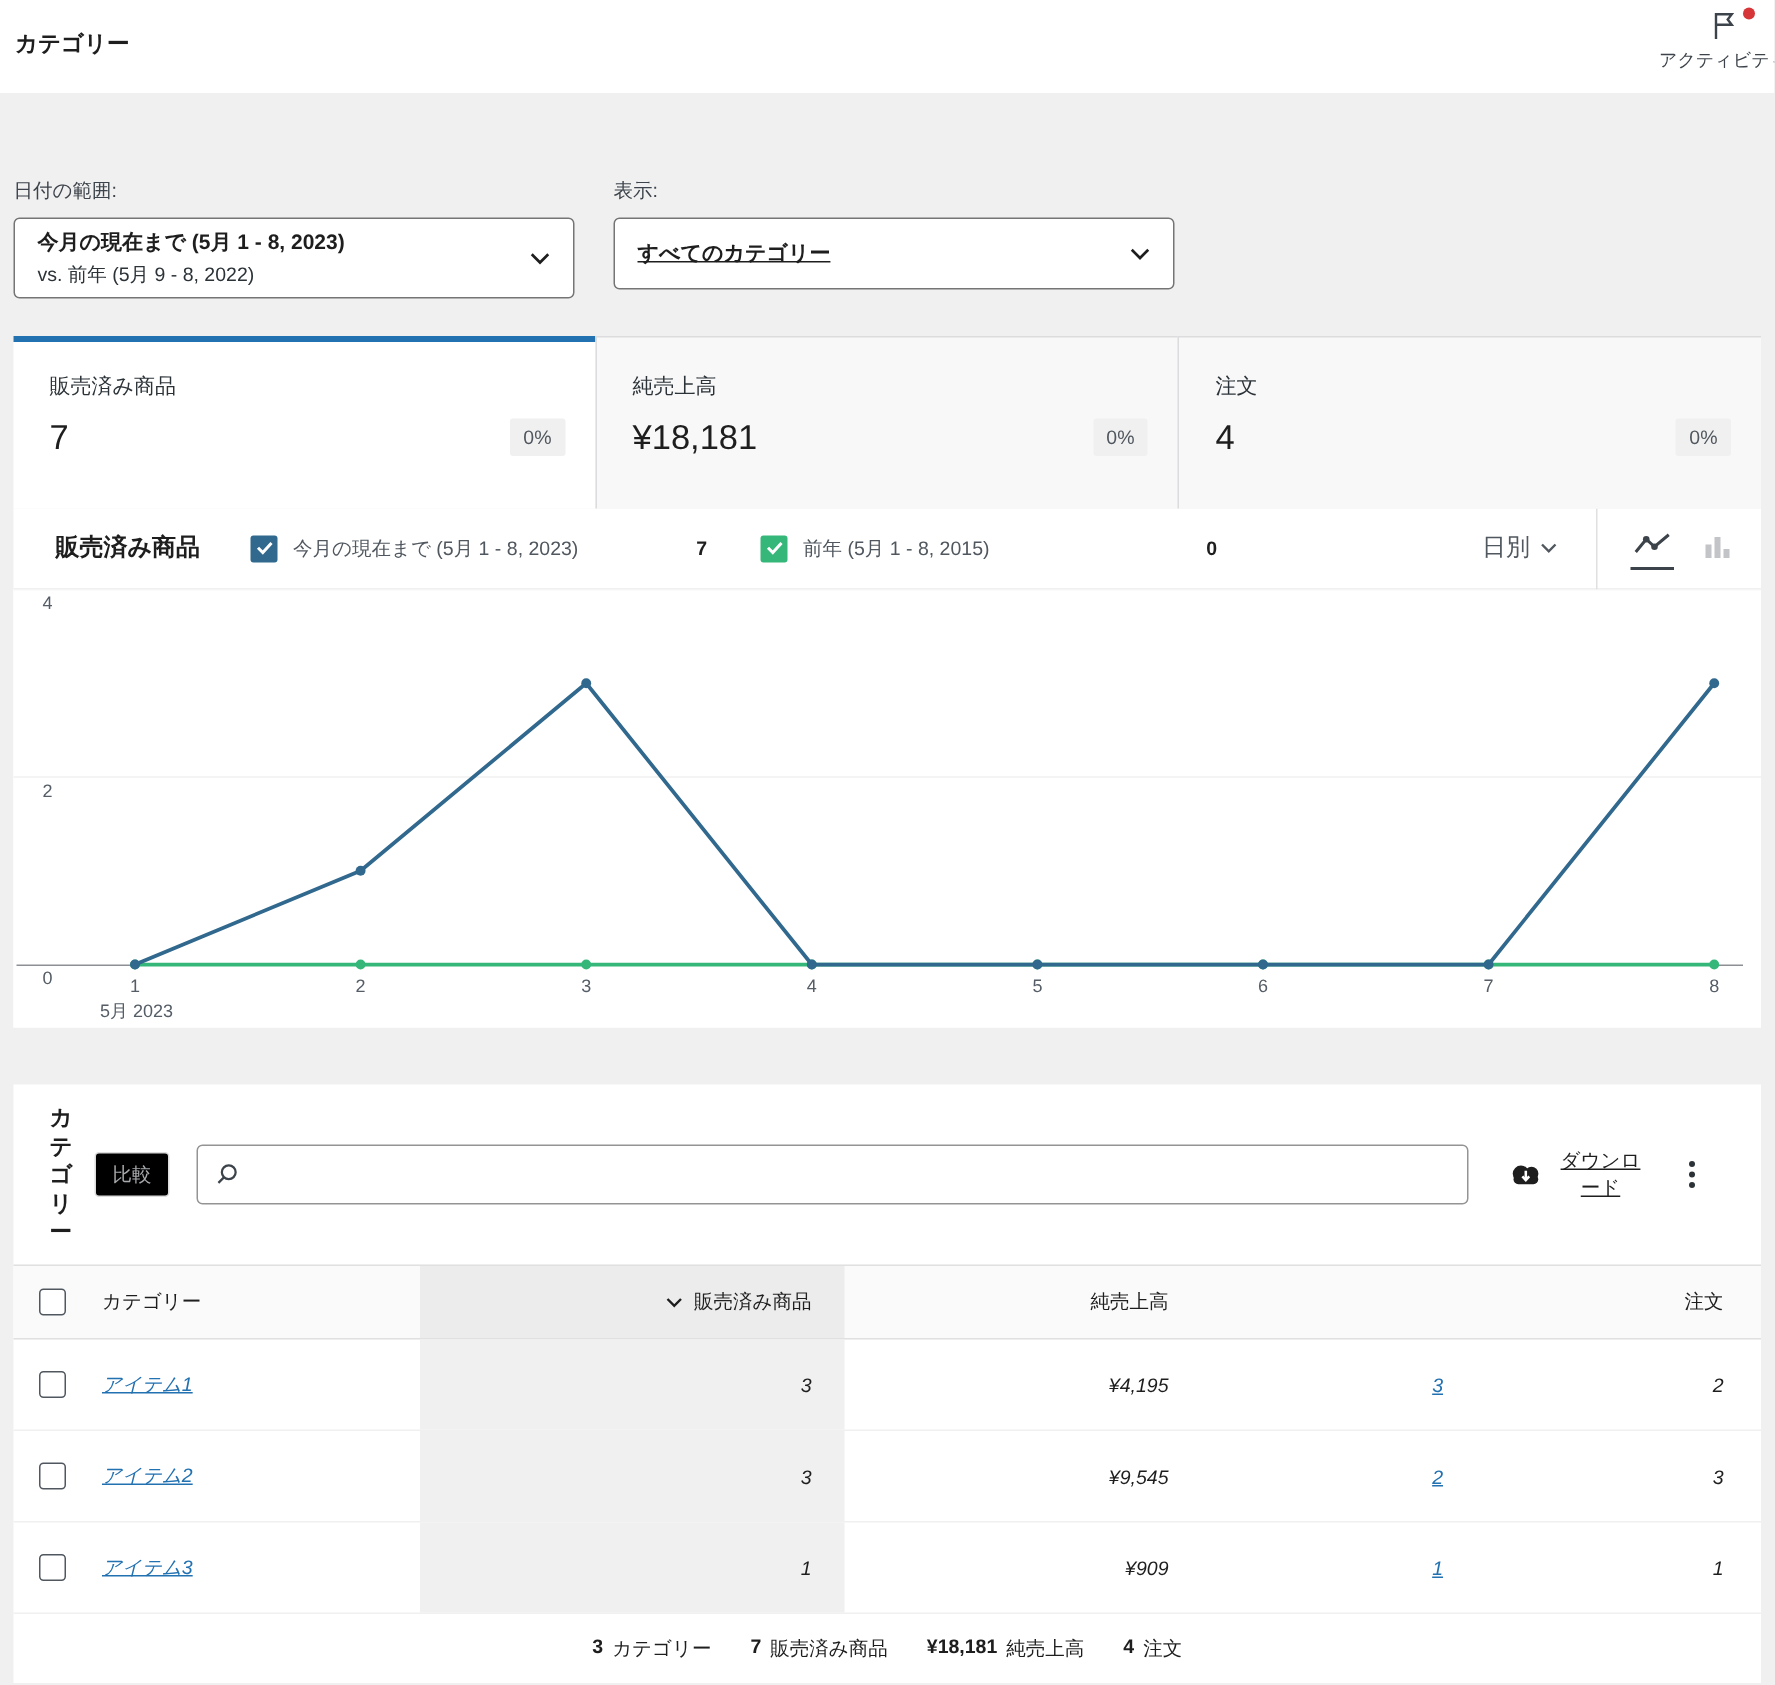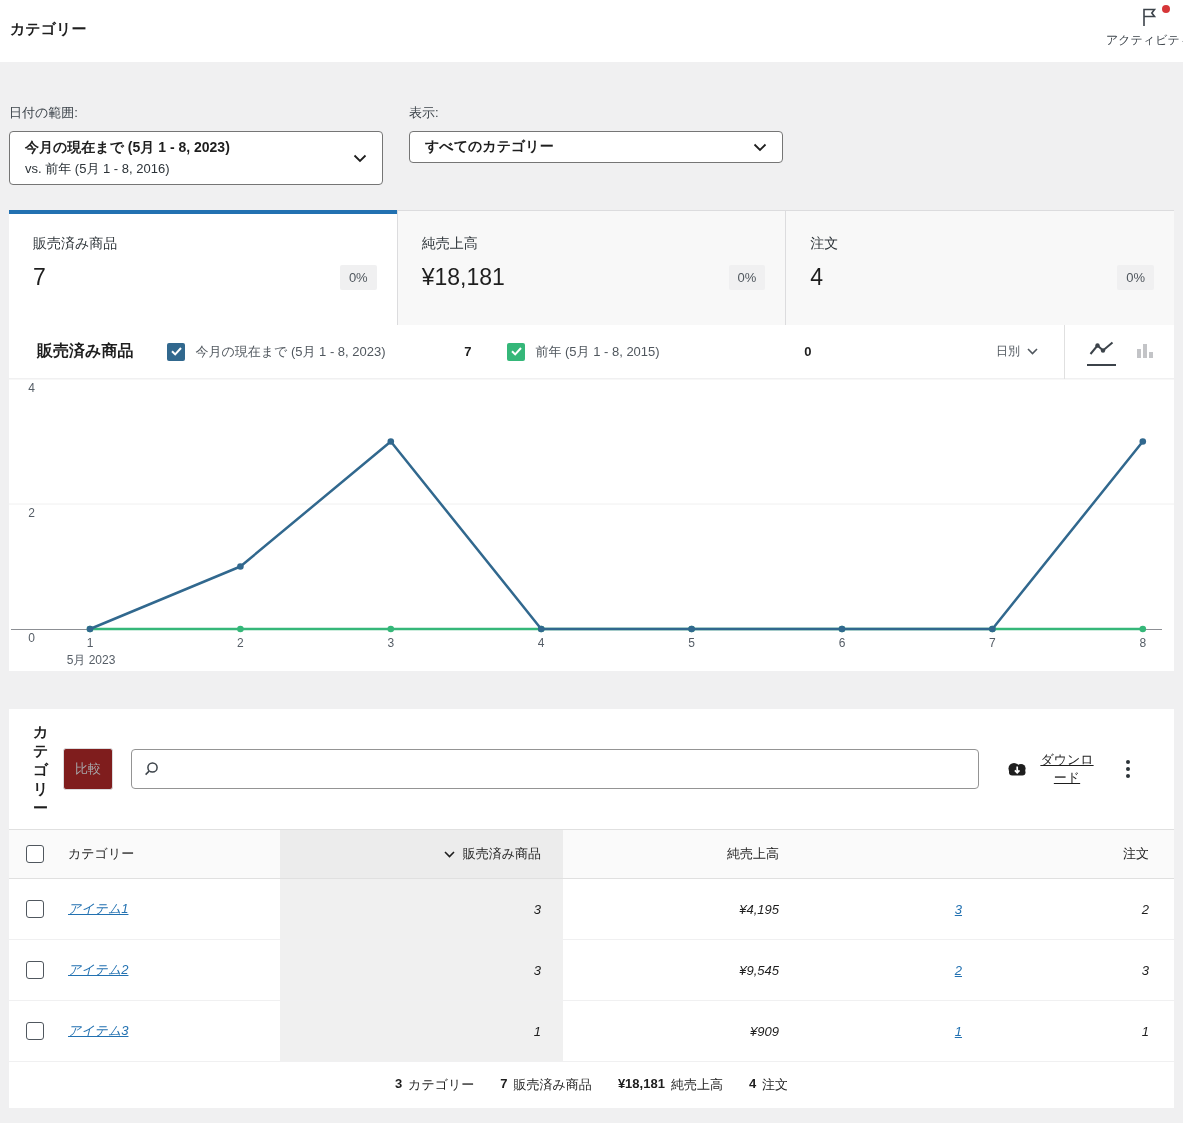--- a/index.html
+++ b/index.html
@@ -10,28 +10,28 @@
     color:#1e1e1e; font-size:13px;
   }
   
   .topbar { position:relative; height:62px; background:#fff; }
   .topbar h1 { font-size:15px; font-weight:700; padding:20px 0 0 10px; }
   .activity { position:absolute; top:6px; right:-16px; width:100px; text-align:center; cursor:pointer; }
   .flag-wrap { position:relative; display:inline-block; }
   .flag-wrap .dot { position:absolute; top:-1px; right:-10px; width:8px; height:8px; border-radius:50%; background:#d63638; }
   .activity-label { display:block; font-size:12px; color:#3c434a; margin-top:1px; white-space:nowrap; }
   
-  .content { margin:0 9px; }
+  .content { margin:14px 9px; }
   
   .filters { display:flex; gap:26px; height:148px; padding-top:42px; }
   .filter-label { font-size:13px; color:#3c434a; margin-bottom:9px; }
   .select { background:#fff; border:1px solid #757575; border-radius:4px; display:flex;
             align-items:center; justify-content:space-between; padding:0 15px; cursor:pointer; }
   .date-select { width:374px; height:54px; }
-  .show-select { width:374px; height:32px; margin-top:6px; }
+  .show-select { width:374px; height:48px; margin-top:6px;text-decoration:underline; }
   .sel-primary { font-size:14px; font-weight:700; color:#1e1e1e; }
   .sel-secondary { font-size:13px; color:#2c3338; margin-top:3px; }
   
   .tabs { display:flex; height:115px; }
   .tab { flex:1; padding:24px 20px 0 24px; background:#f8f8f8; border-top:1px solid #dcdcde; position:relative; cursor:pointer; }
   .tab + .tab { border-left:1px solid #dcdcde; }
   .tab.selected { background:#fff; border-top:none; padding-top:25px; }
   .tab.selected::before { content:''; position:absolute; top:0; left:0; right:0; height:4px; background:#2271b1; }
   .tab-label { font-size:14px; color:#2c3338; }
   .tab-value-row { display:flex; justify-content:space-between; align-items:center; margin-top:11px; }
@@ -40,31 +40,31 @@
   
   .chart-card { background:#fff; }
   .chart-header { height:54px; display:flex; align-items:center; padding-left:28px; border-bottom:1px solid #f0f0f1; }
   .chart-title { font-size:16px; font-weight:700; }
   .legend { display:flex; align-items:center; width:304px; cursor:pointer; }
   .legend.first { margin-left:34px; }
   .legend + .legend { margin-left:36px; }
   .legend .cb { width:18px; height:18px; border-radius:2px; display:flex; align-items:center; justify-content:center; flex:none; }
   .legend .lbl { margin-left:10px; font-size:13px; color:#50575e; white-space:nowrap; }
   .legend .total { margin-left:auto; font-weight:700; font-size:13px; color:#1e1e1e; }
-  .interval { margin-left:auto; display:flex; align-items:center; gap:7px; font-size:12px; color:#50575e; margin-right:26px; cursor:pointer; }
+  .interval { margin-left:auto; display:flex; align-items:center; gap:7px; font-size:16px; color:#50575e; margin-right:26px; cursor:pointer; }
   .vdiv { width:1px; height:54px; background:#e0e0e0; }
   .chart-type { display:flex; align-items:center; gap:20px; padding:0 20px 0 22px; }
   .ct { cursor:pointer; }
   .ct-line { border-bottom:2px solid #3c434a; padding:3px 2px 5px 2px; }
   #chart-svg { display:block; background:#fff; }
   
   .table-card { background:#fff; margin-top:38px; }
   .card-header { height:120px; display:flex; align-items:center; padding:0 20px 0 24px; }
   .vtitle { width:17px; font-size:15px; font-weight:600; line-height:19px; word-break:break-all; }
-  .compare-btn { margin-left:13px; height:42px; padding:0 11px; background:#7f1d1d; border:1px solid #dcdcde;
+  .compare-btn { margin-left:13px; height:30px; padding:0 11px; background:#000000; border:1px solid #dcdcde;
                  border-radius:3px; color:#a7aaad; font-size:13px; cursor:default; }
   .search-box { margin-left:18px; width:848px; height:40px; border:1px solid #949494; border-radius:4px;
                 background:#fff; display:flex; align-items:center; padding:0 10px; }
   .search-box input { border:none; outline:none; flex:1; font-size:13px; margin-left:6px; background:transparent;
                       font-family:inherit; }
   .download-btn { margin-left:26px; display:flex; align-items:center; gap:9px; cursor:pointer; }
   .dl-label { width:58px; text-align:center; font-size:13px; color:#1e1e1e; line-height:18px; word-break:break-all;text-decoration:underline; }
   .kebab { margin-left:24px; display:flex; flex-direction:column; gap:3px; padding:6px; cursor:pointer; }
   .kebab i { width:4px; height:4px; border-radius:50%; background:#2c3338; }
   
@@ -104,21 +104,21 @@
   </header>
 
   <div class="content">
 
     <div class="filters">
       <div>
         <div class="filter-label">日付の範囲:</div>
         <div class="select date-select">
           <div>
             <div class="sel-primary">今月の現在まで (5月 1 - 8, 2023)</div>
-            <div class="sel-secondary">vs. 前年 (5月 1 - 8, 2016)</div>
+            <div class="sel-secondary">vs. 前年 (5月 9 - 8, 2022)</div>
           </div>
           <svg width="14" height="9" viewBox="0 0 14 9">
             <path d="M1.5 1.5 L7 7 L12.5 1.5" fill="none" stroke="#1e1e1e" stroke-width="1.8"></path>
           </svg>
         </div>
       </div>
       <div>
         <div class="filter-label">表示:</div>
         <div class="select show-select">
           <div class="sel-primary">すべてのカテゴリー</div>

